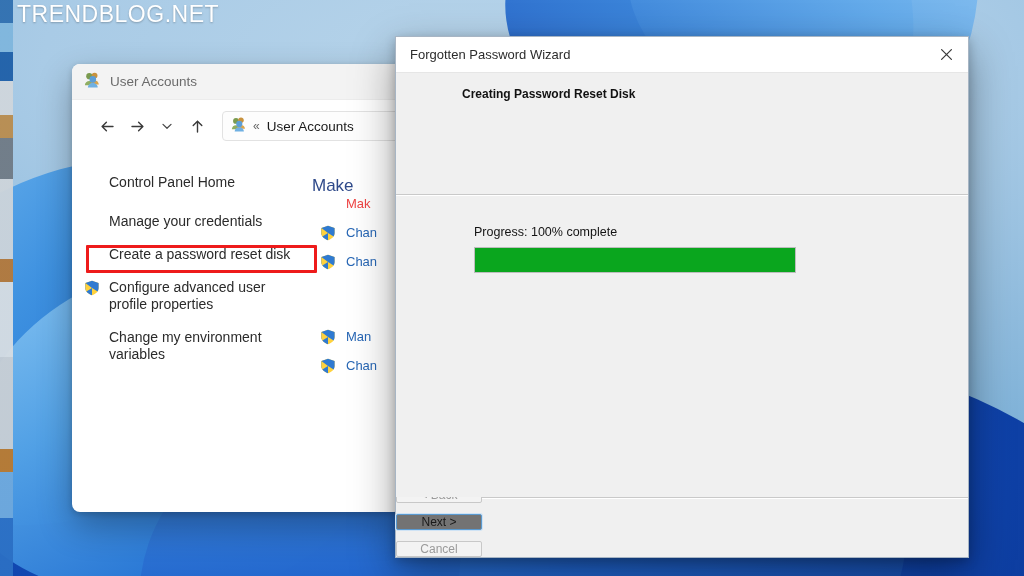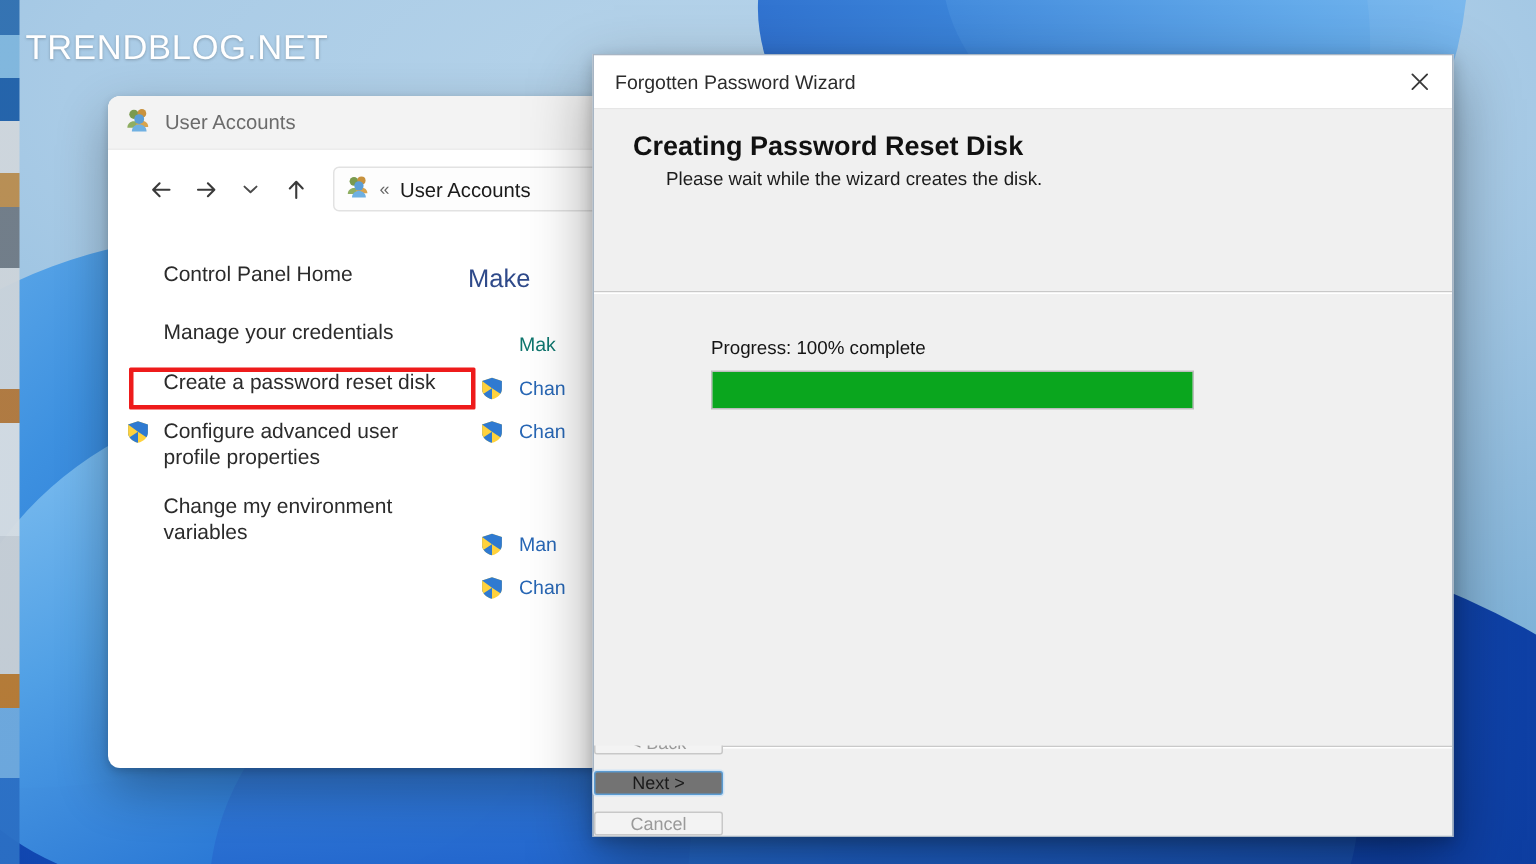--- a/index.html
+++ b/index.html
@@ -62,21 +62,21 @@
     background: linear-gradient(180deg,
       #2f6fb0 0 4%, #7fb6dd 4% 9%, #1e5fa8 9% 14%, #cfd6dc 14% 20%,
       #b98c4e 20% 24%, #6f7a85 24% 31%, #cdd4da 31% 45%,
       #b5793a 45% 49%, #d7dde2 49% 62%, #c8ced4 62% 78%,
       #b9792f 78% 82%, #6ea8dc 82% 90%, #2b6fc4 90% 100%);
     opacity: .95;
   }
 
   
   .watermark {
-    position: absolute; left: 17px; top: 18px;
+    position: absolute; left: 17px; top: 1px;
     font-size: 23px; letter-spacing: .5px;
     color: #ffffff;
     font-family: "Liberation Sans", sans-serif;
     text-shadow: 0 1px 2px rgba(0,0,0,.25);
   }
 
   
   #cpwin {
     position: absolute; left: 72px; top: 64px;
     width: 330px; height: 448px;
@@ -140,21 +140,21 @@
   .highlight-box {
     position: absolute;
     left: 14px; top: 181px;
     width: 231px; height: 28px;
     border: 3px solid #ee1b1b;
     border-radius: 1px;
     pointer-events: none;
   }
 
   .r-head { font-size: 17px; color: #2f4a8a; padding-left: 4px; }
-  .r-sub  { font-size: 13px; color: #0f766e; padding-left: 38px; margin-top: 26px; }
+  .r-sub  { font-size: 13px; color: #ef4444; padding-left: 38px; }
   .r-item {
     font-size: 13px; color: #2867b5;
     padding-left: 38px; position: relative;
     margin-top: 14px; white-space: nowrap;
   }
   .r-item .shield { position: absolute; left: 12px; top: 0px; }
   .r-gap { margin-top: 60px; }
 
   
   #wizard {
@@ -176,21 +176,21 @@
     width: 44px; height: 35px;
     display: flex; align-items: center; justify-content: center;
     color: #3a3a3a;
   }
   .wz-header {
     background: #f0f0f0;
     padding: 14px 0 0 26px;
     height: 122px;
     border-bottom: 1px solid #c9c9c9;
   }
-  .wz-h1 { font-size: 18px; font-weight: bold; color: #111; }
+  .wz-h1 { font-size: 12px; font-weight: bold; color: #111; margin-left: 40px; }
   .wz-h2 { font-size: 12.5px; color: #1c1c1c; margin-top: 4px; padding-left: 22px; }
   .wz-content {
     flex: 1;
     background: #f0f0f0;
     border-top: 1px solid #ffffff;
     padding: 29px 0 0 78px;
     position: relative;
   }
   .prog-label { font-size: 12.5px; color: #141414; }
   .prog-track {
@@ -387,21 +387,20 @@
       <span class="wz-title">Forgotten Password Wizard</span>
       <div class="wz-close">
         <svg width="15" height="15" viewBox="0 0 15 15" fill="none" stroke="#3a3a3a" stroke-width="1.25" stroke-linecap="round">
           <path d="M2.6 2.6 12.4 12.4M12.4 2.6 2.6 12.4"></path>
         </svg>
       </div>
     </div>
 
     <div class="wz-header">
       <div class="wz-h1">Creating Password Reset Disk</div>
-      <div class="wz-h2">Please wait while the wizard creates the disk.</div>
     </div>
 
     <div class="wz-content">
       <div class="prog-label">Progress: 100% complete</div>
       <div class="prog-track">
         <div class="prog-fill" id="progfill" style="width: 100%; background: rgb(10, 166, 30);"></div>
       </div>
     </div>
 
     <div class="wz-footer">

